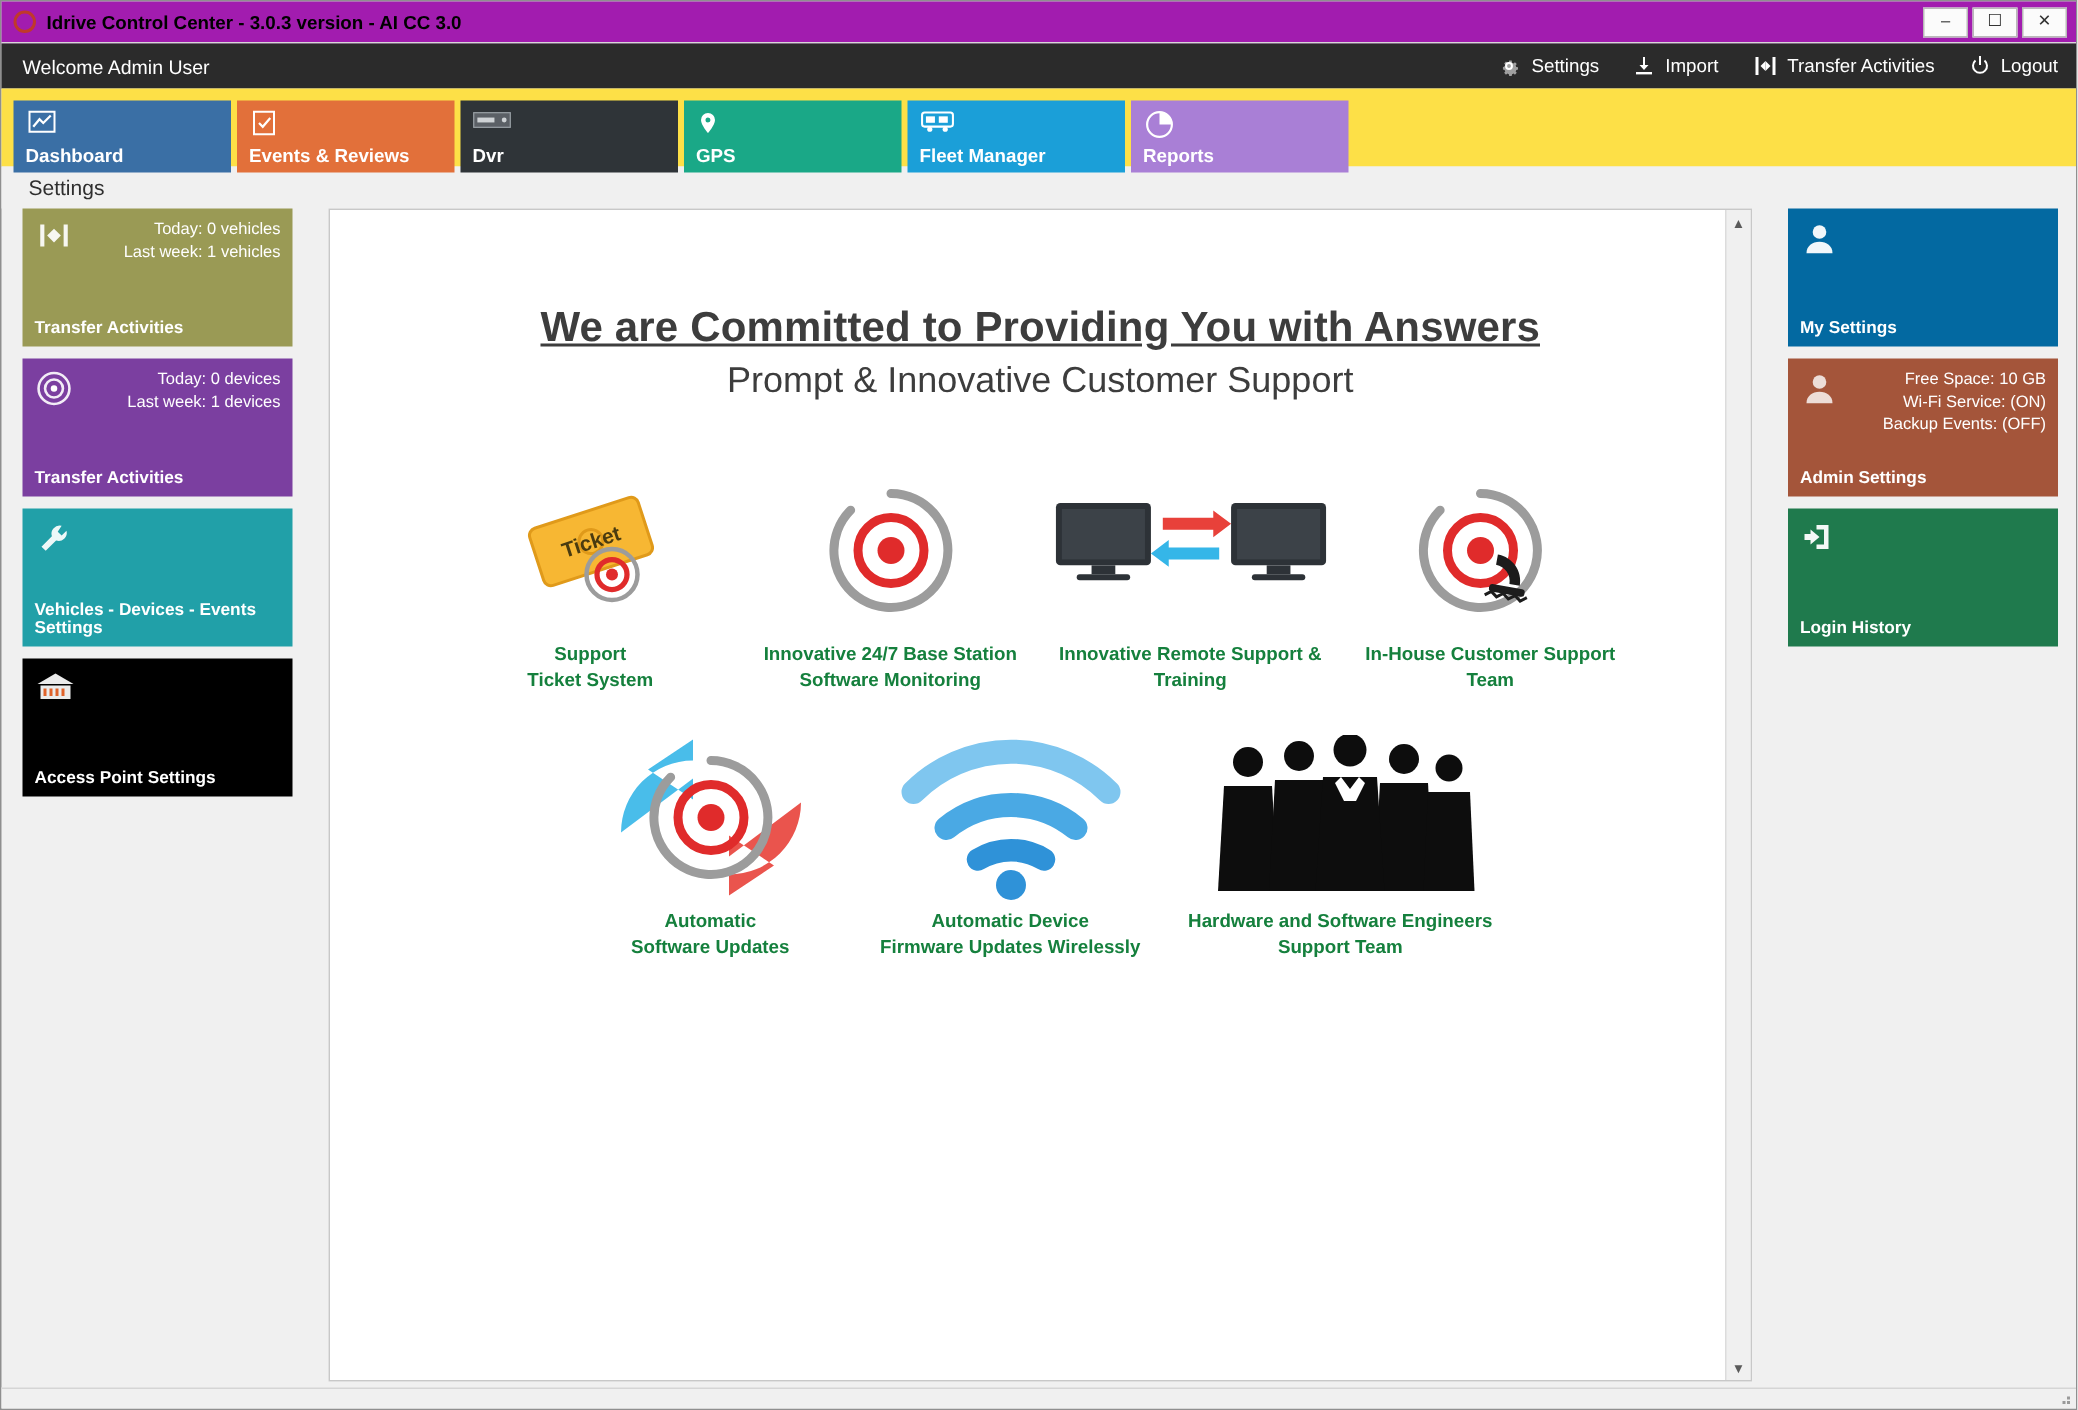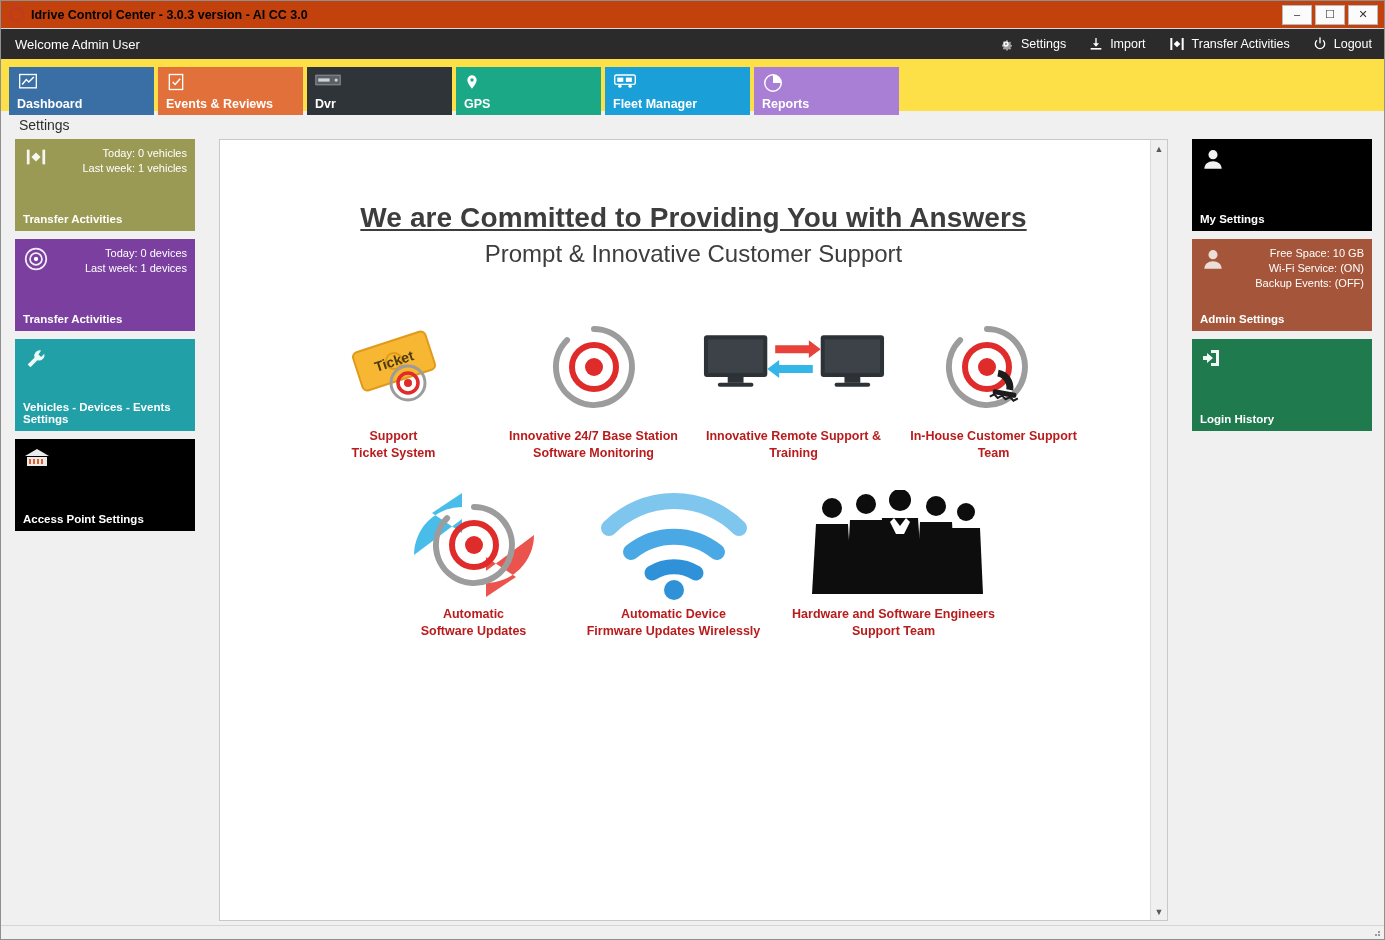--- a/index.html
+++ b/index.html
@@ -13,21 +13,21 @@
   #app {
     position: relative;
     width: 1385px; height: 940px;
     background: #f0f0f0;
     border: 1px solid #8f8f8f;
   }
 
   
   .titlebar {
     height: 28px;
-    background: #c2410c;
+    background: #a21caf;
     border-bottom: 1px solid #d8d8d8;
     display: flex;
     align-items: center;
     padding-left: 8px;
   }
   .app-icon {
     width: 15px; height: 15px;
     border: 2px solid #c0392b;
     border-radius: 50%;
     margin-right: 7px;
@@ -191,21 +191,21 @@
     text-align: center;
     padding: 0 6px;
   }
   .feature .fig {
     height: 110px;
     display: flex; align-items: center; justify-content: center;
   }
   .feature .cap {
     font-size: 12.5px;
     font-weight: bold;
-    color: #b91c1c;
+    color: #15803d;
     line-height: 17px;
     margin-top: 6px;
     white-space: pre-line;
   }
 
   
   .statusbar {
     position: absolute;
     left: 0; right: 0; bottom: 0;
     height: 14px;
@@ -545,21 +545,21 @@
         <div class="scrollbar">
           <div class="sb-arrow">▲</div>
           <div class="sb-arrow bottom">▼</div>
         </div>
 
       </div>
     </div>
 
     <div class="col-right">
 
-      <div class="sidecard" style="background:#000000">
+      <div class="sidecard" style="background:#0369a1">
         <span class="card-ic">
           <svg width="26" height="26" viewBox="0 0 24 24">
               <circle cx="12" cy="8" r="4.2" fill="#ffffff" opacity="0.95"></circle>
               <path d="M4 21c0-4.4 3.6-7 8-7s8 2.6 8 7z" fill="#ffffff" opacity="0.95"></path>
             </svg>
         </span>
         <span class="card-title">My Settings</span>
       </div>
 
       <div class="sidecard" style="background:#a4553a">

